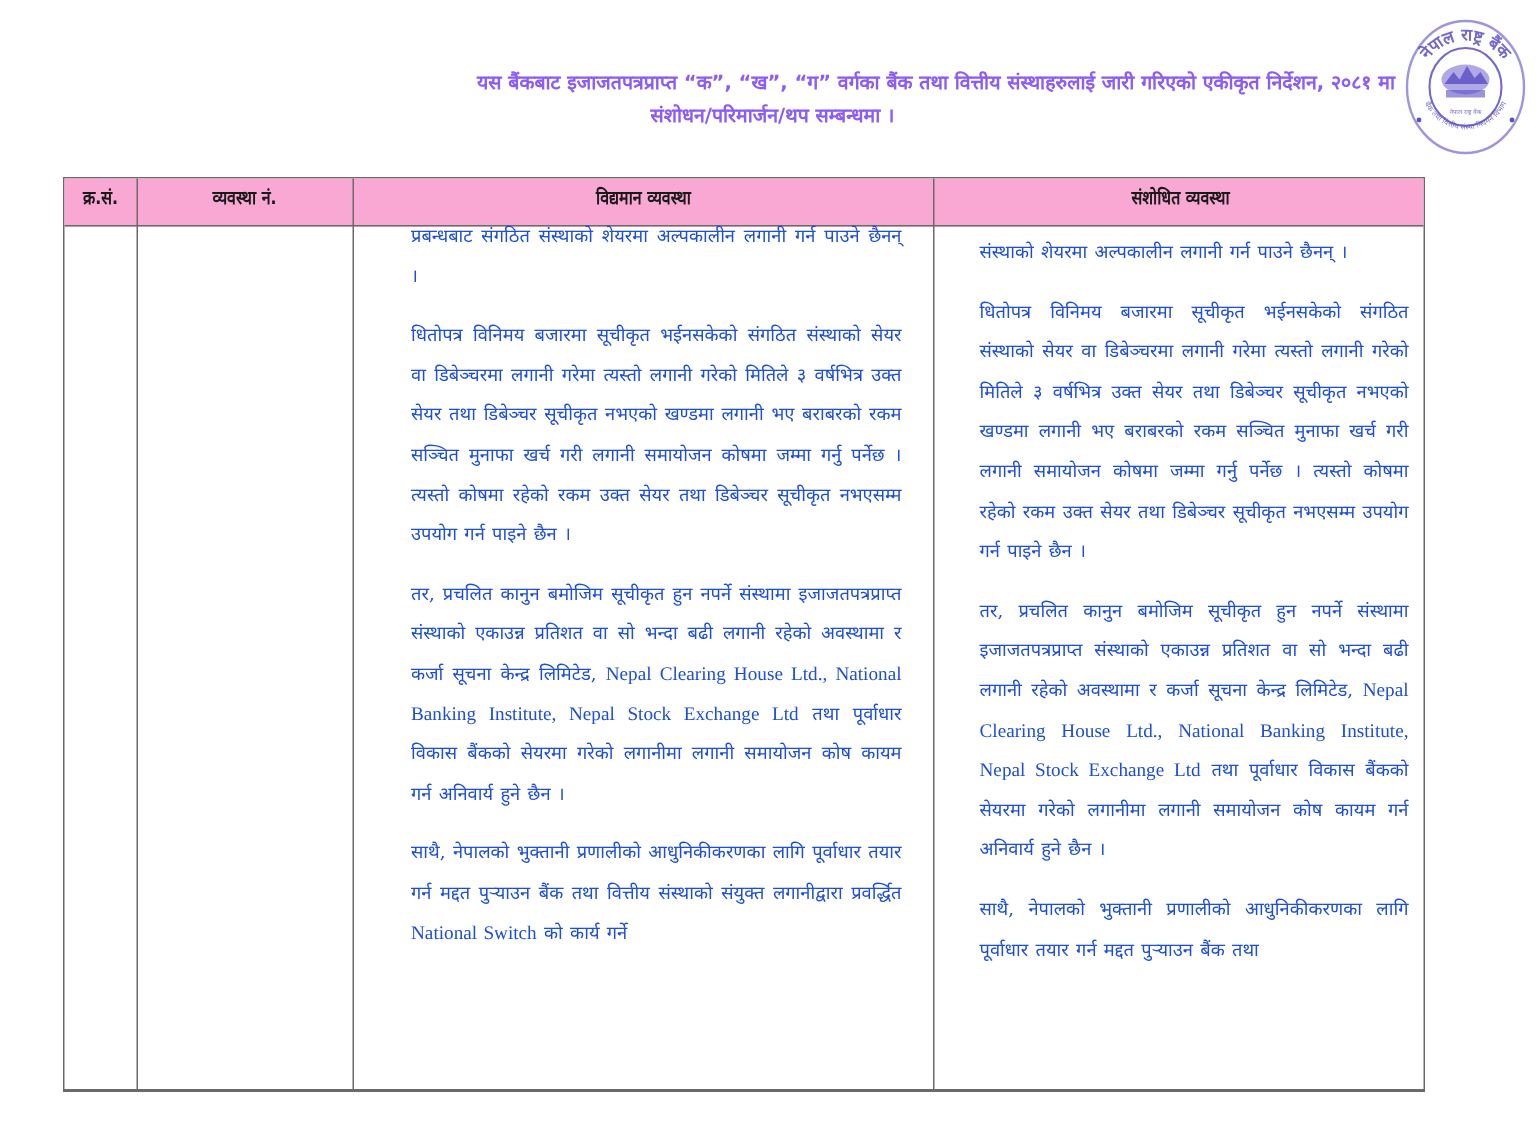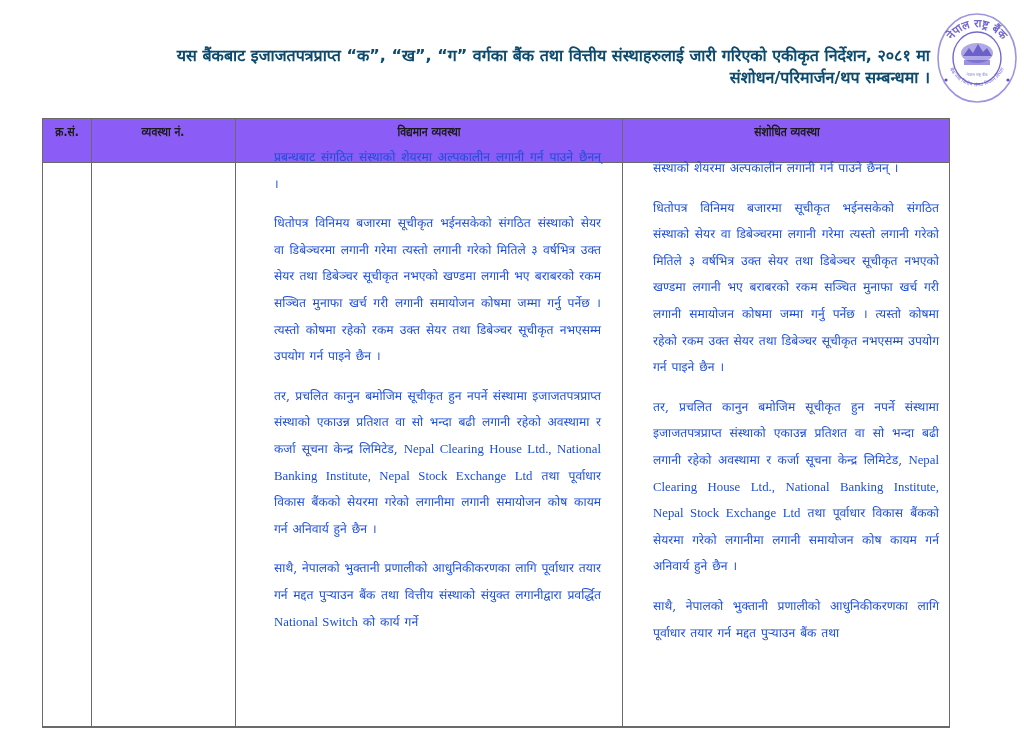--- a/index.html
+++ b/index.html
@@ -16,32 +16,32 @@
       color: #1a1a1a;
     }
     .title-block {
       position: absolute;
       left: 100px;
       top: 45px;
       width: 830px;
       text-align: center;
       font-family: "DejaVu Sans", "Liberation Sans", sans-serif;
       font-weight: bold;
-      font-size: 16px;
+      font-size: 13px;
       line-height: 22px;
-      color: #0c4a6e;
+      color: #8b5cf6;
     }
     .title-line1 {
       display: block;
       text-align: right;
       white-space: nowrap;
     }
     .title-line2 {
       display: block;
-      text-align: right;
+      text-align: center;
       white-space: nowrap;
     }
     .seal {
       position: absolute;
       left: 936px;
       top: 8px;
       width: 82px;
       height: 96px;
     }
     .doc-table {
@@ -52,22 +52,22 @@
       height: 610px;
       border: 1.5px solid #6a6a6a;
       box-sizing: border-box;
       border-bottom: 2px solid #6a6a6a;
     }
     .thead {
       position: absolute;
       left: 0;
       top: 0;
       right: 0;
-      height: 44px;
-      background: #8b5cf6;
+      height: 32px;
+      background: #f9a8d4;
       border-bottom: 1.5px solid #6a6a6a;
       box-sizing: border-box;
     }
     .th {
       position: absolute;
       top: 0;
       height: 27px;
       line-height: 26px;
       text-align: center;
       font-family: "DejaVu Sans", "Liberation Sans", sans-serif;

